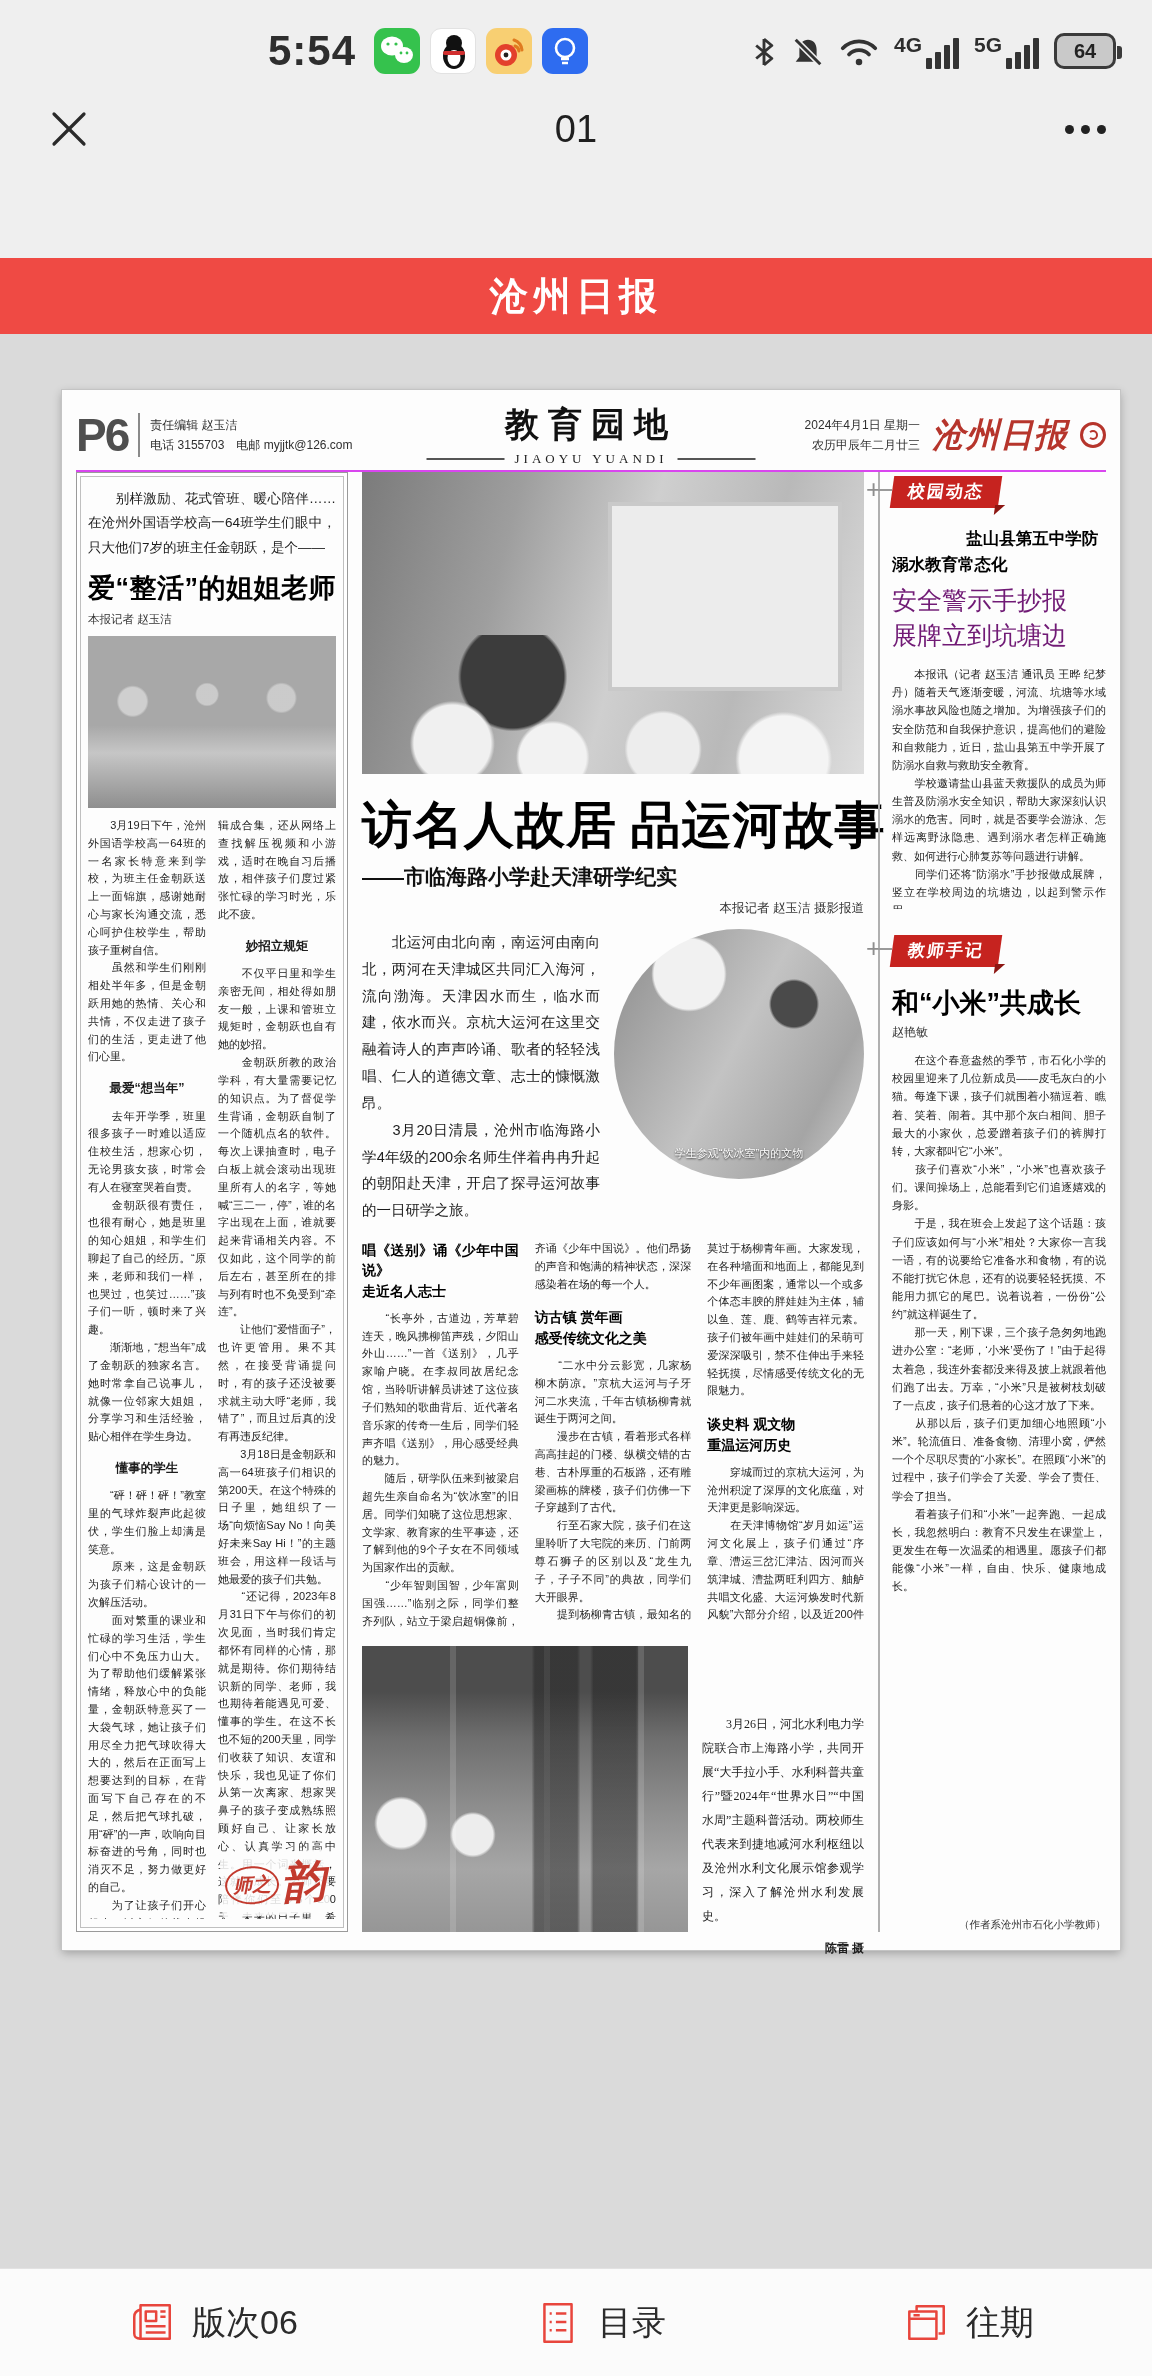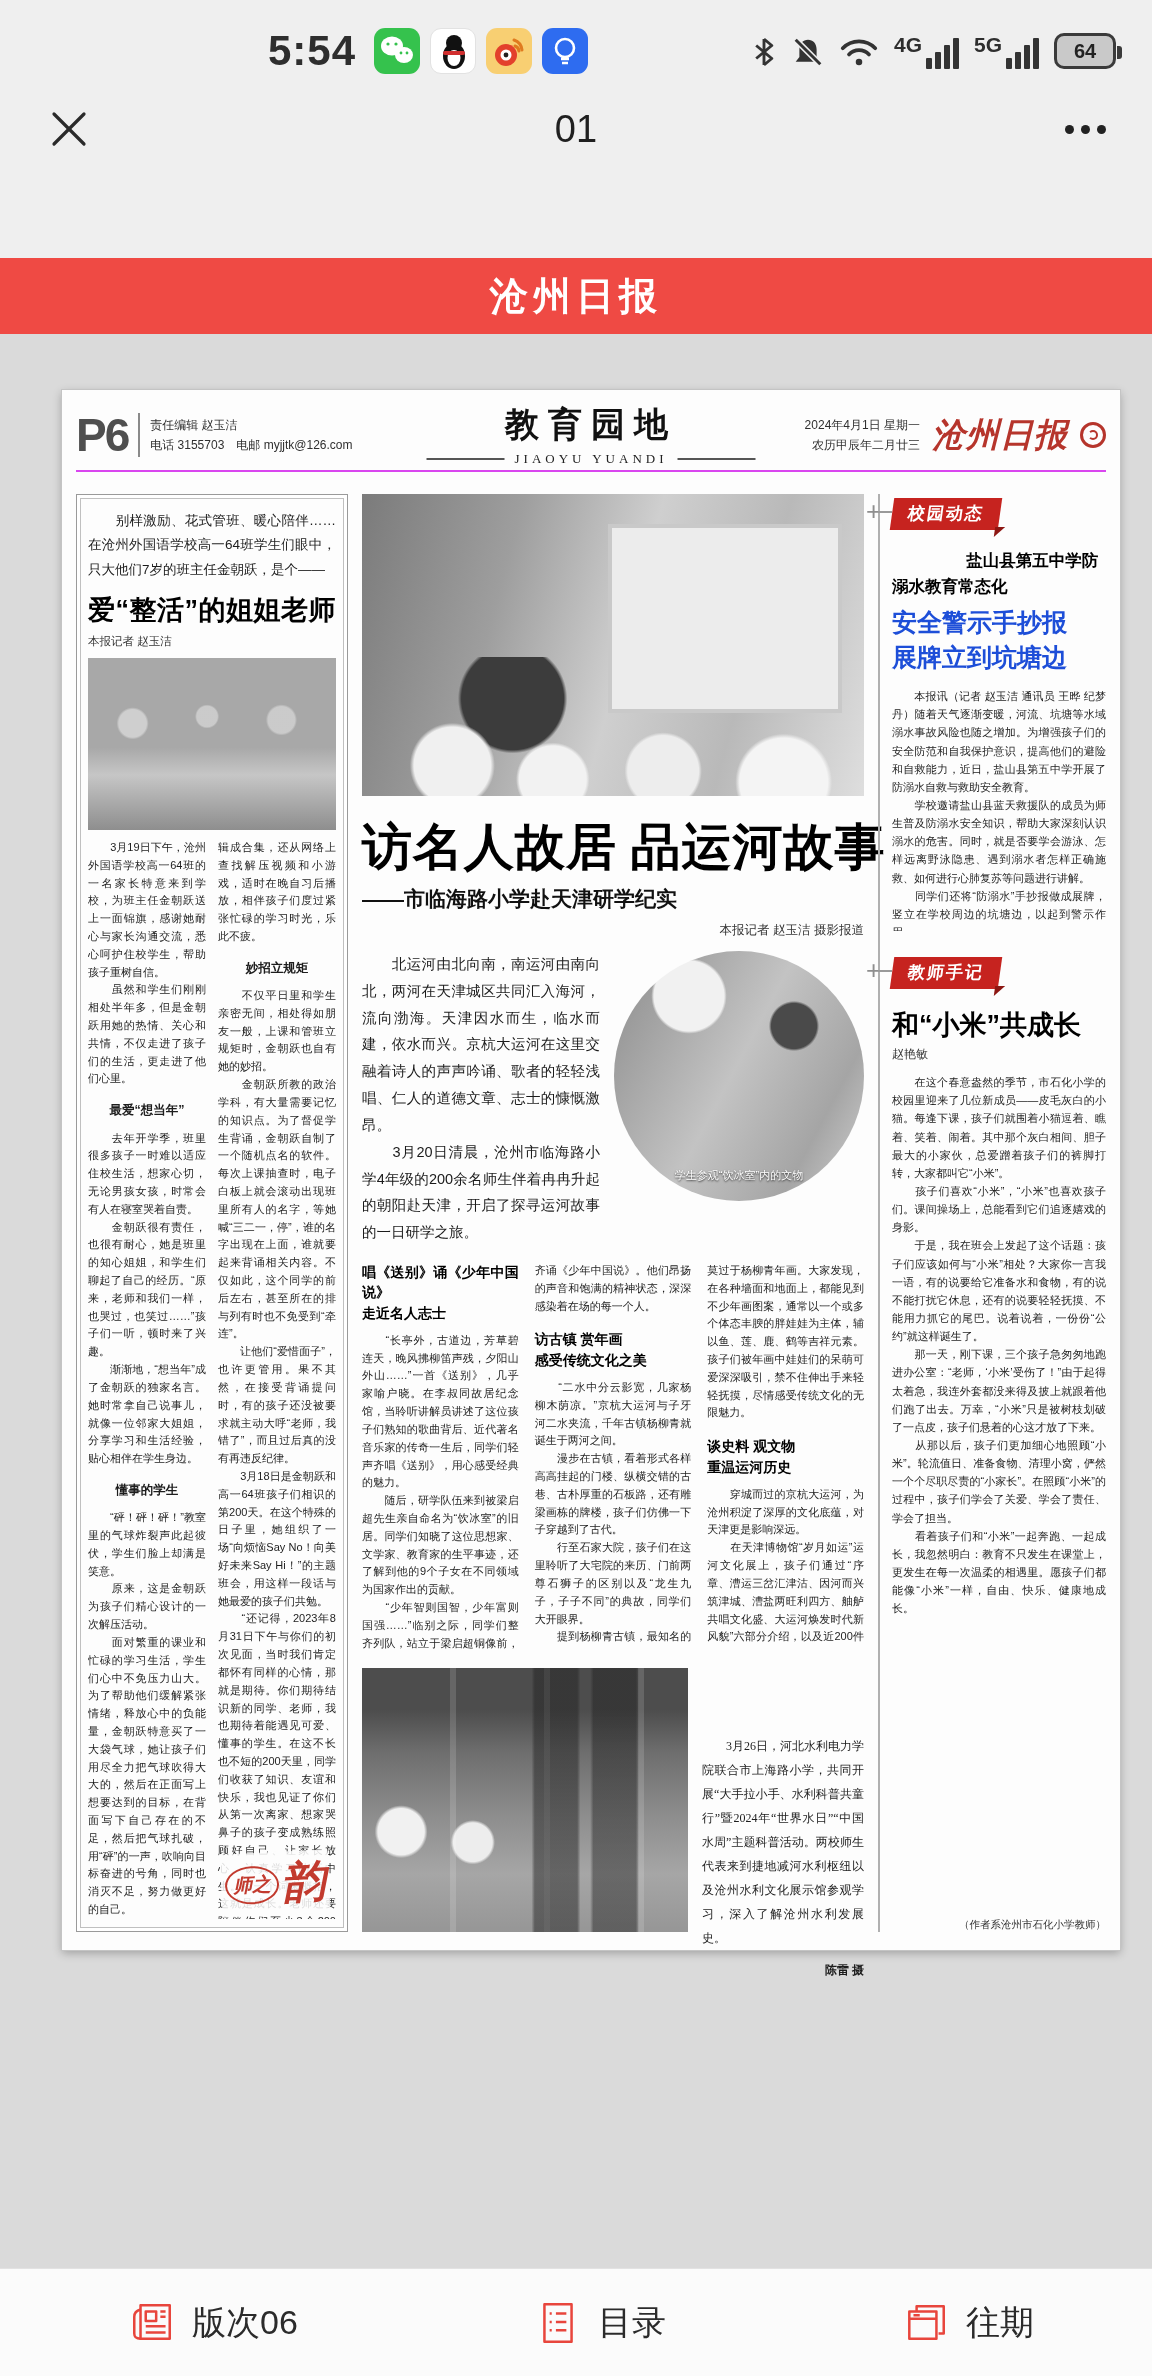--- a/index.html
+++ b/index.html
@@ -43,21 +43,21 @@
   .mh-title { font-size:34px; font-weight:800; letter-spacing:9px; color:#111; }
   .mh-pyrow { display:flex; align-items:center; gap:10px; justify-content:center; margin-top:3px; }
   .mh-pyrow .ln { width:78px; height:2px; background:#555; }
   .mh-py { font-size:13px; letter-spacing:4px; color:#222; font-family:"Liberation Serif", serif; }
   .mh-right { margin-left:auto; display:flex; align-items:center; gap:12px; }
   .mh-date { font-size:12px; color:#2f2f2f; line-height:1.7; text-align:right; }
   .mh-logo { font-size:33px; font-weight:800; font-style:italic; color:#b6352c; font-family:"Liberation Serif", serif; letter-spacing:1px; }
   .seal { width:26px; height:26px; border:3px solid #b6352c; border-radius:50%; position:relative; }
   .seal::after { content:""; position:absolute; inset:5px; border:2px solid #b6352c; border-radius:50%; border-left-color:transparent; }
 
-  .pagebody { display:flex; gap:14px; height:1460px; padding-top:22px; }
+  .pagebody { display:flex; gap:14px; height:1460px; padding-top:0; }
 
   
   .col-left { width:272px; flex:none; }
   .leftbox { border:1px solid #9a9a9a; box-shadow:inset 0 0 0 3px #fff, inset 0 0 0 4px #c0c0c0; height:100%; padding:14px 11px 12px; display:flex; flex-direction:column; position:relative; overflow:hidden; }
   .l-intro { font-size:13.5px; line-height:1.8; text-align:justify; white-space:pre-line; color:#1c1c1c; }
   .l-title { font-size:27px; font-weight:900; letter-spacing:.5px; margin:10px 0 6px; color:#000; }
   .l-byline { font-size:11.5px; color:#333; margin-bottom:9px; }
   .l-photo { height:172px; flex:none; background:
       radial-gradient(circle at 18% 38%, rgba(255,255,255,.45) 0 6%, transparent 7%),
       radial-gradient(circle at 48% 34%, rgba(255,255,255,.4) 0 6%, transparent 7%),
@@ -105,21 +105,21 @@
   .b-credit { text-align:right; margin-top:8px; font-weight:700; }
 
   
   .col-right { width:228px; flex:none; border-left:2px solid #b0b0b0; padding-left:12px; display:flex; flex-direction:column; position:relative; }
   .badge-row { position:relative; margin:4px 0 10px; }
   .badge-row::before { content:"+"; position:absolute; left:-26px; top:-2px; color:#8e8e8e; font-size:26px; font-weight:400; }
   .badge-row::after { content:""; position:absolute; left:-14px; top:13px; width:14px; height:2px; background:#9a9a9a; }
   .badge { display:inline-block; background:#c6231f; color:#fff; font-size:17px; font-weight:800; letter-spacing:2px; padding:4px 16px 5px; transform:skewX(-8deg); position:relative; }
   .badge::after { content:""; position:absolute; right:-7px; bottom:-7px; border-left:10px solid #8d1713; border-bottom:10px solid transparent; }
   .r-kicker { font-size:16.5px; font-weight:800; line-height:1.55; text-indent:4.5em; color:#000; margin:8px 0 4px; }
-  .r-title1 { font-size:25px; font-weight:700; line-height:1.4; white-space:pre-line; color:#1d4ed8; margin:2px 0 12px; }
+  .r-title1 { font-size:25px; font-weight:400; line-height:1.4; white-space:pre-line; color:#701a75; margin:2px 0 12px; }
   .r-body { font-size:11px; line-height:1.65; text-align:justify; white-space:pre-line; color:#1d1d1d; overflow:hidden; }
   .r-body.first { height:244px; flex:none; }
   .badge2 { margin-top:26px; }
   .r-title2 { font-size:27px; font-weight:900; color:#000; margin:8px 0 3px; }
   .r-byline { font-size:12px; color:#333; margin-bottom:10px; }
   .r-body.second { flex:1; }
   .r-footer { font-size:10.5px; text-align:right; color:#333; margin-top:8px; }
 
   
   .toolbar { position:absolute; bottom:0; left:0; right:0; height:108px; background:#fbfbfb; border-top:1px solid #e2e2e2; display:flex; align-items:center; justify-content:space-between; padding:0 118px 0 128px; }

